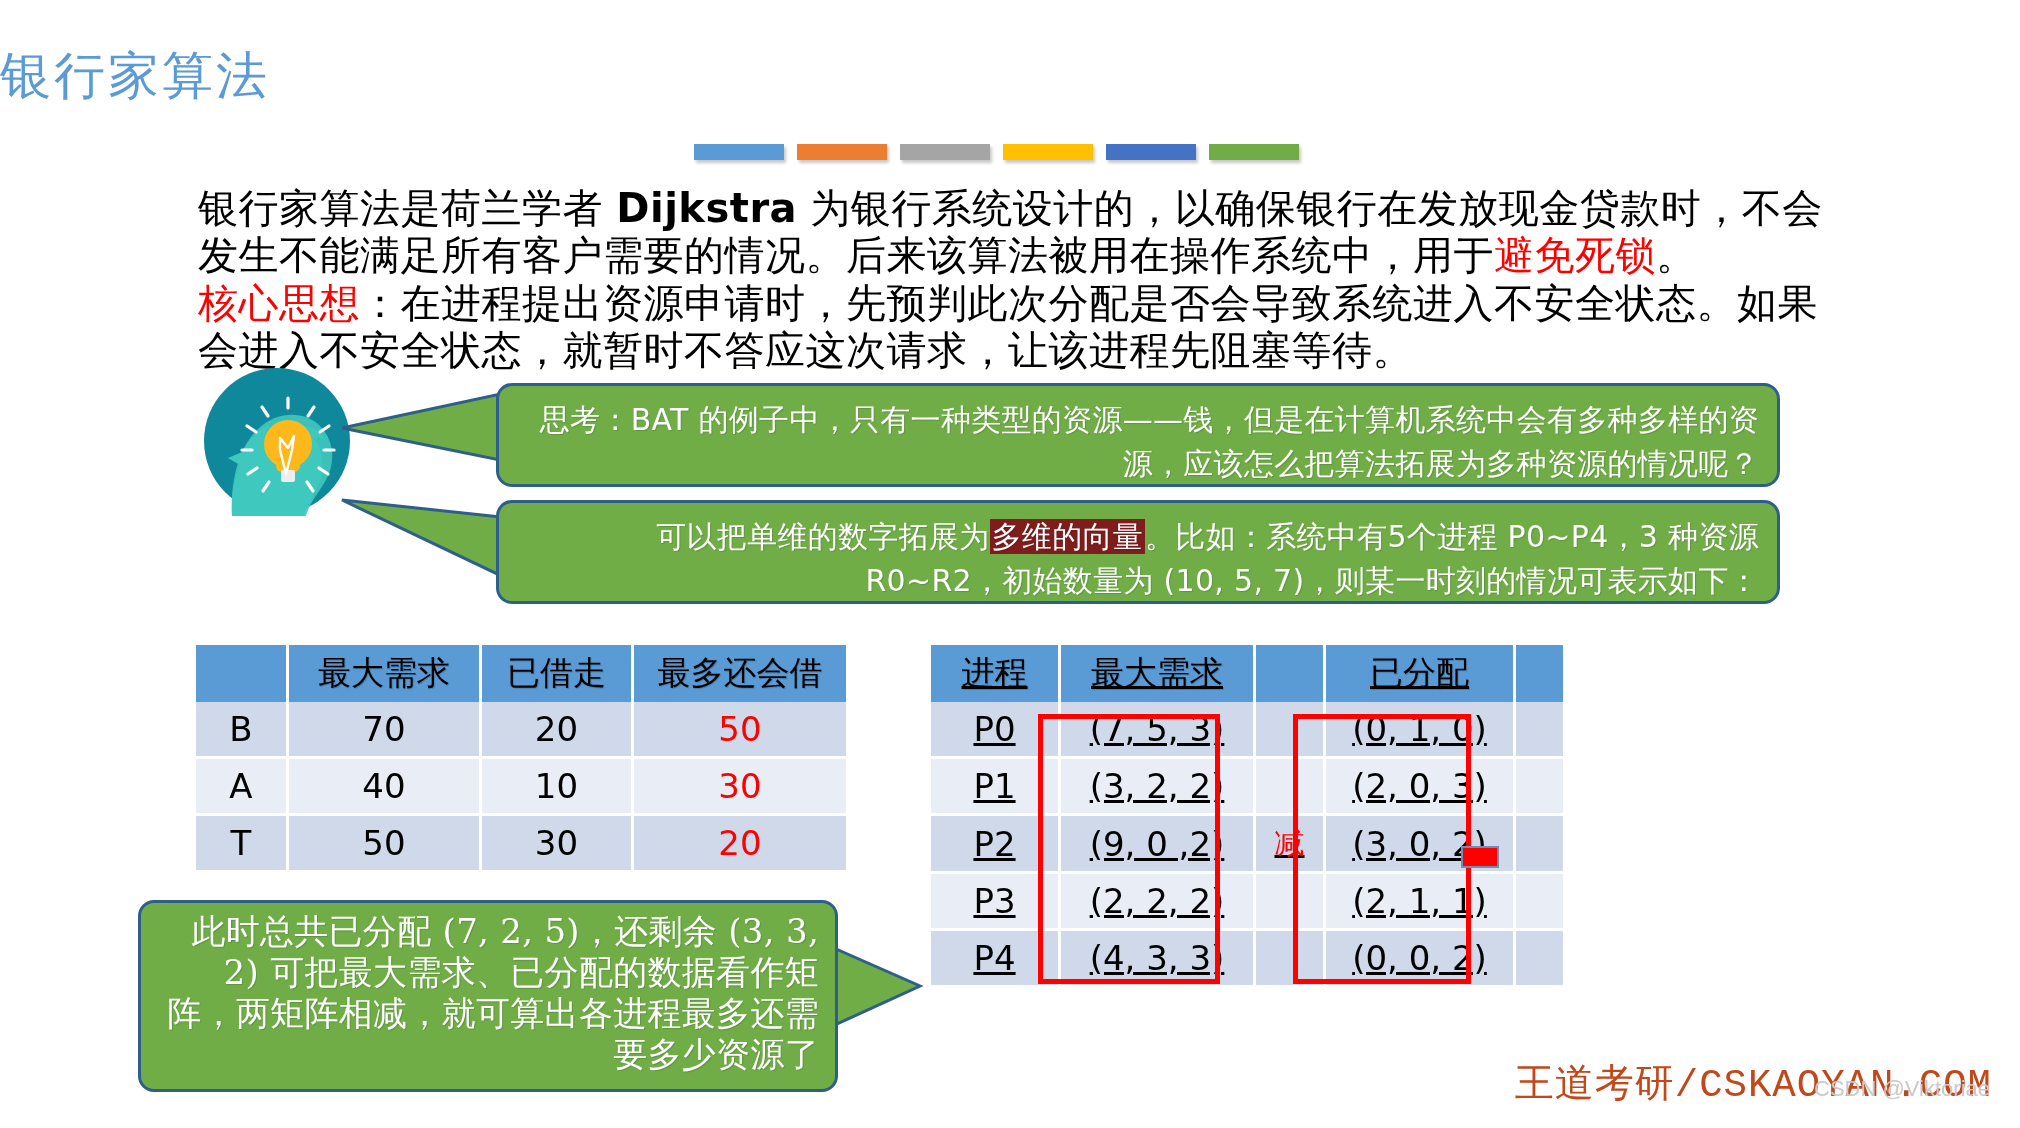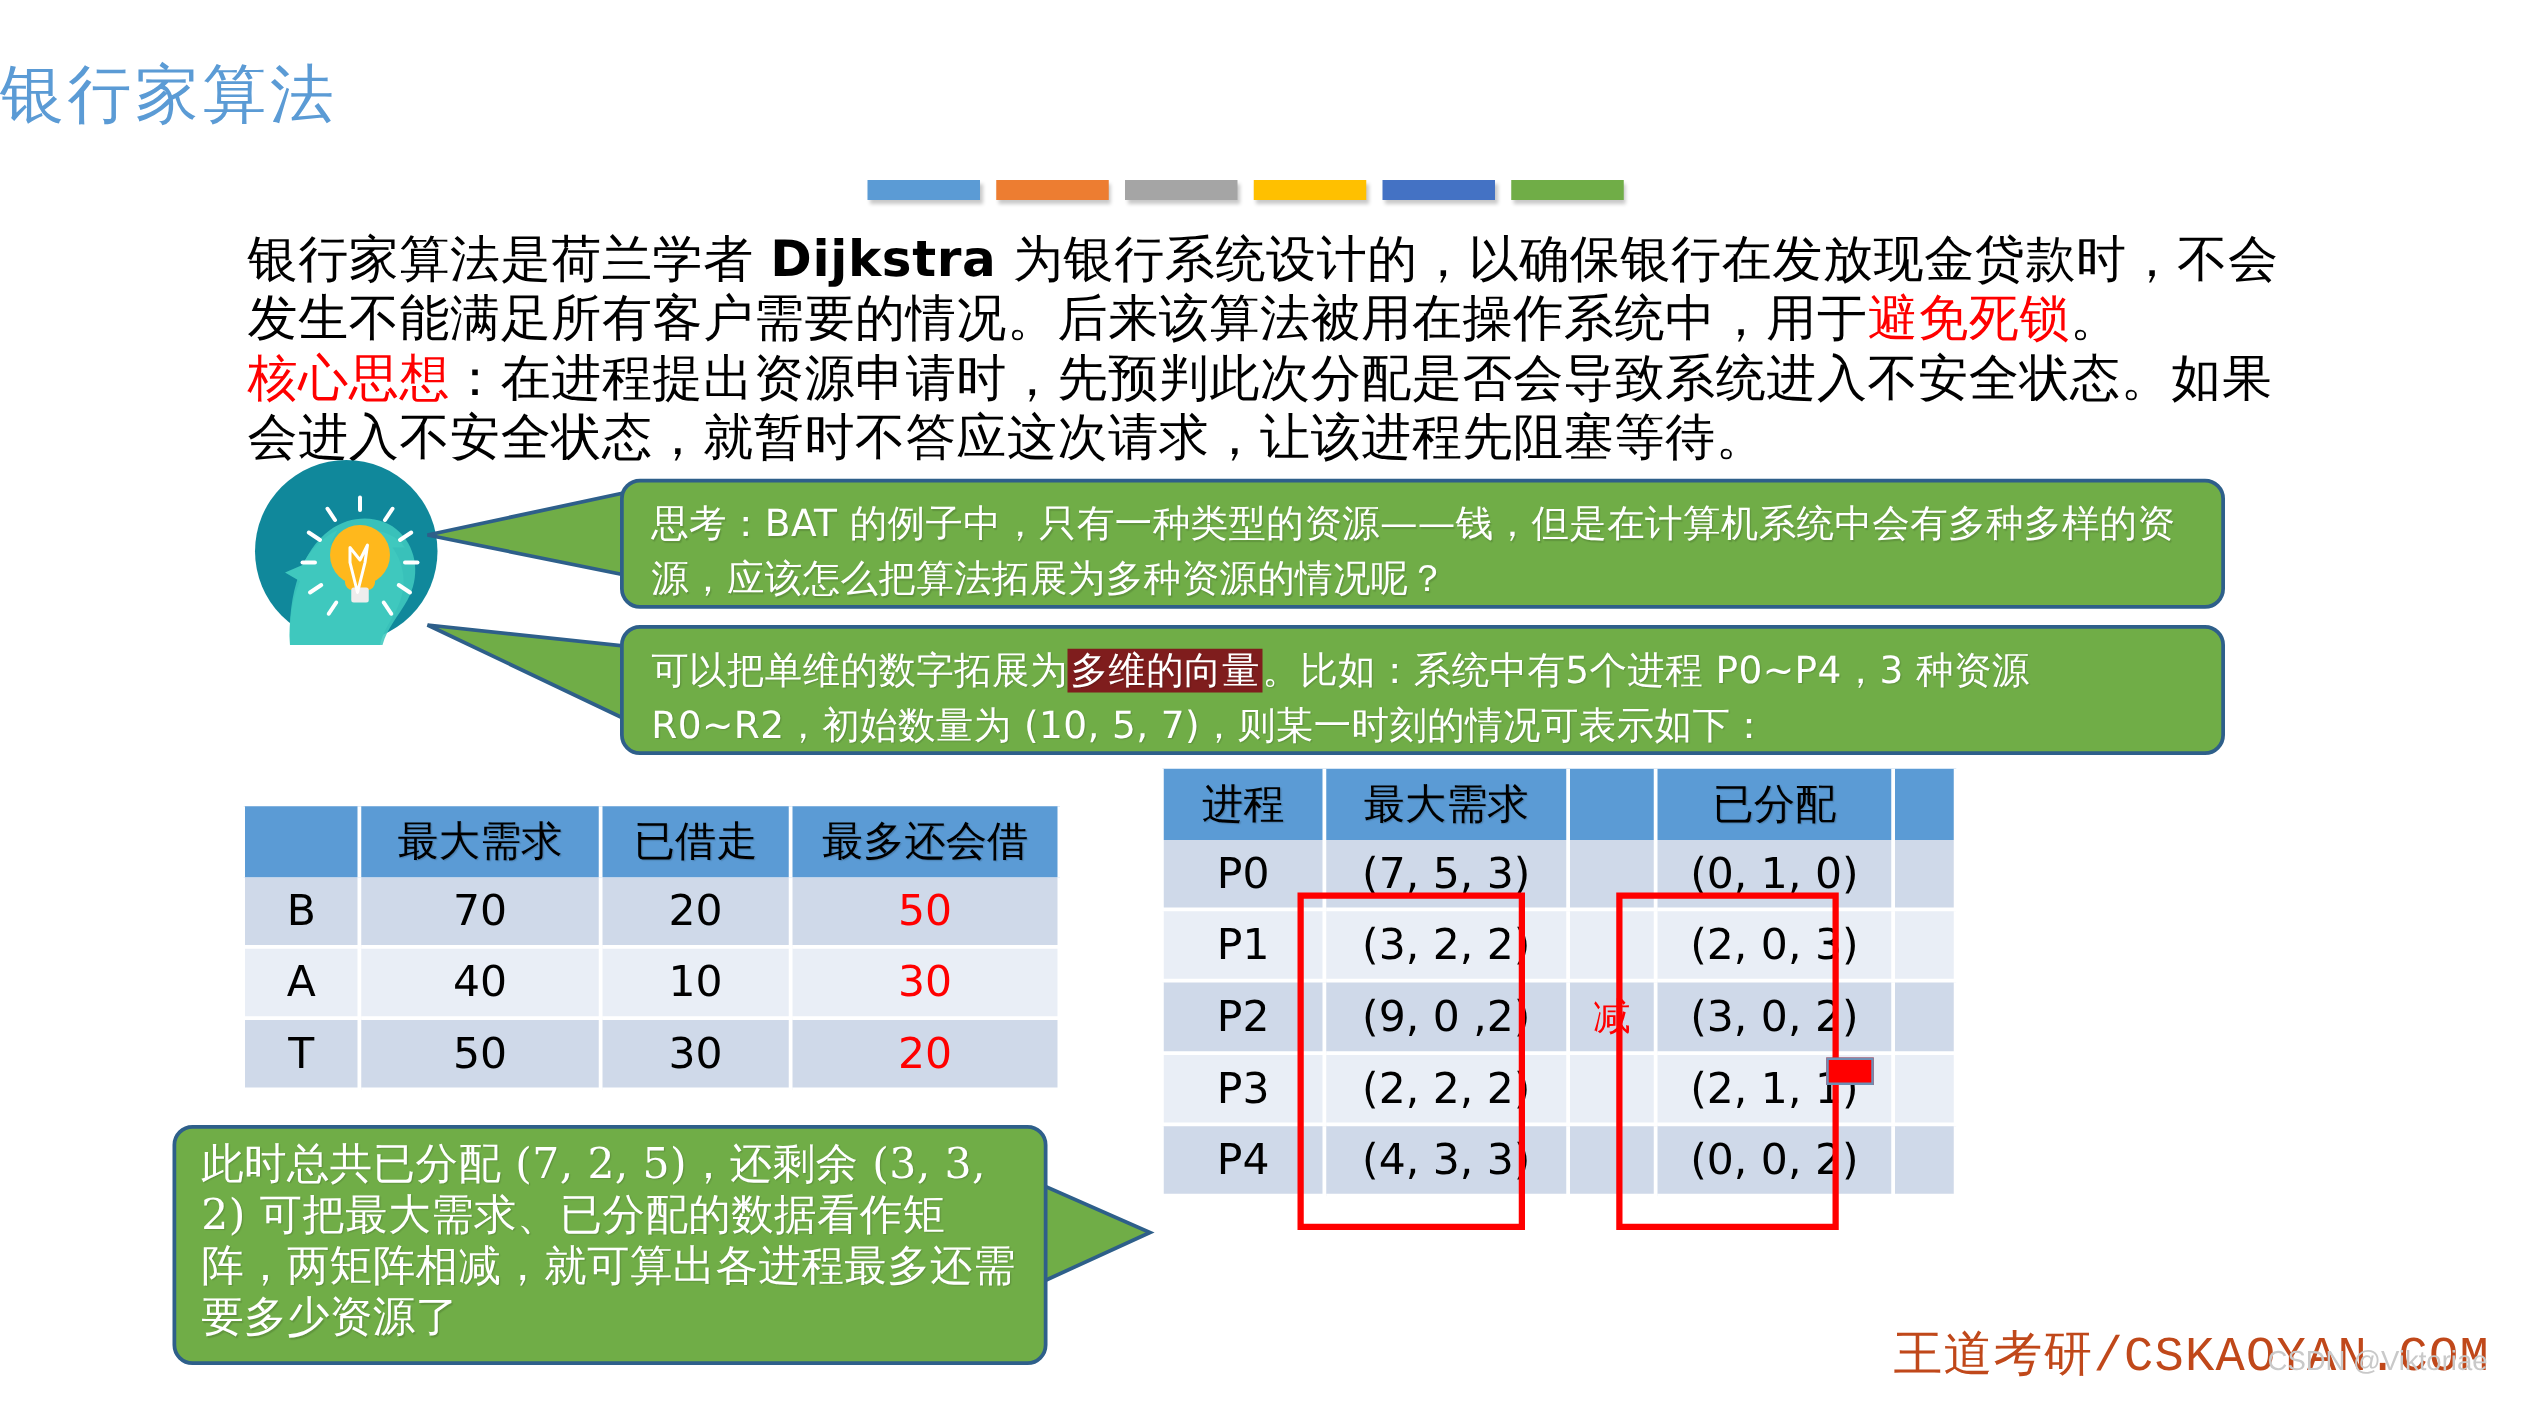--- a/index.html
+++ b/index.html
@@ -48,20 +48,21 @@
     position: absolute;
     background: #70AD47;
     border: 3px solid #2E5F8A;
     border-radius: 16px;
     color: #ffffff;
     font-family: "DejaVu Sans", "Liberation Sans", sans-serif;
     font-size: 30px; line-height: 44px;
     padding: 12px 18px 12px 22px;
     text-shadow: 1px 1px 1px rgba(0,0,0,.15);
     letter-spacing: .3px;
+    text-align: right;
   }
   #callout1 { left: 496px; top: 383px; width: 1284px; height: 104px; }
   #callout2 { left: 496px; top: 500px; width: 1284px; height: 104px; }
   #callout3 { left: 138px; top: 900px; width: 700px; height: 192px;
               font-family: "DejaVu Serif","Liberation Serif", serif;
               font-size: 34px; line-height: 41px; padding: 8px 16px 8px 20px; }
   .hl { background: #7f1d1d; padding: 0 2px; }
 
   
   .tail { position: absolute; overflow: visible; }
@@ -91,21 +92,21 @@
 
   
   #tableA { left: 193px; top: 645px; }
   #tableA th:nth-child(1) { width: 93px; }
   #tableA th:nth-child(2) { width: 193px; }
   #tableA th:nth-child(3) { width: 152px; }
   #tableA th:nth-child(4) { width: 215px; }
   #tableA td.redval { color: #FF0000; }
 
   
-  #tableB { left: 928px; top: 615px; }
+  #tableB { left: 928px; top: 645px; text-decoration: underline; }
   #tableB th:nth-child(1) { width: 130px; }
   #tableB th:nth-child(2) { width: 195px; }
   #tableB th:nth-child(3) { width: 70px; }
   #tableB th:nth-child(4) { width: 190px; }
   #tableB th:nth-child(5) { width: 50px; }
   #tableB td.op { color: #FF0000; font-size: 30px; }
 
   
   .redbox {
     position: absolute; border: 5px solid #FF0000; pointer-events: none;

